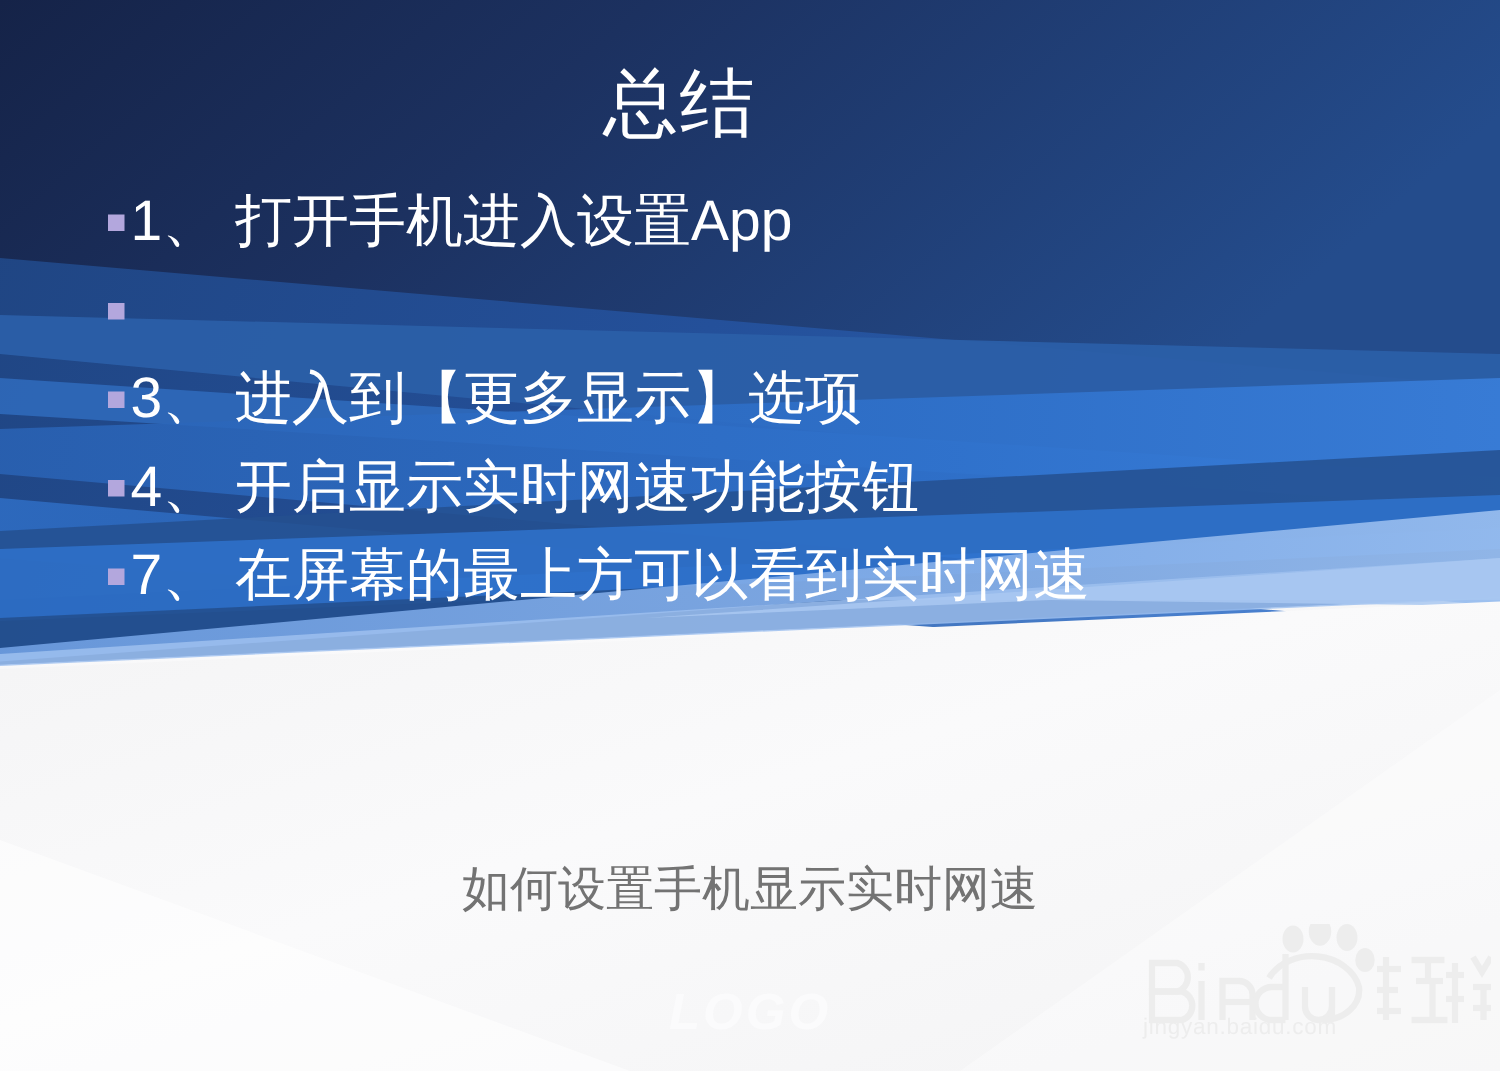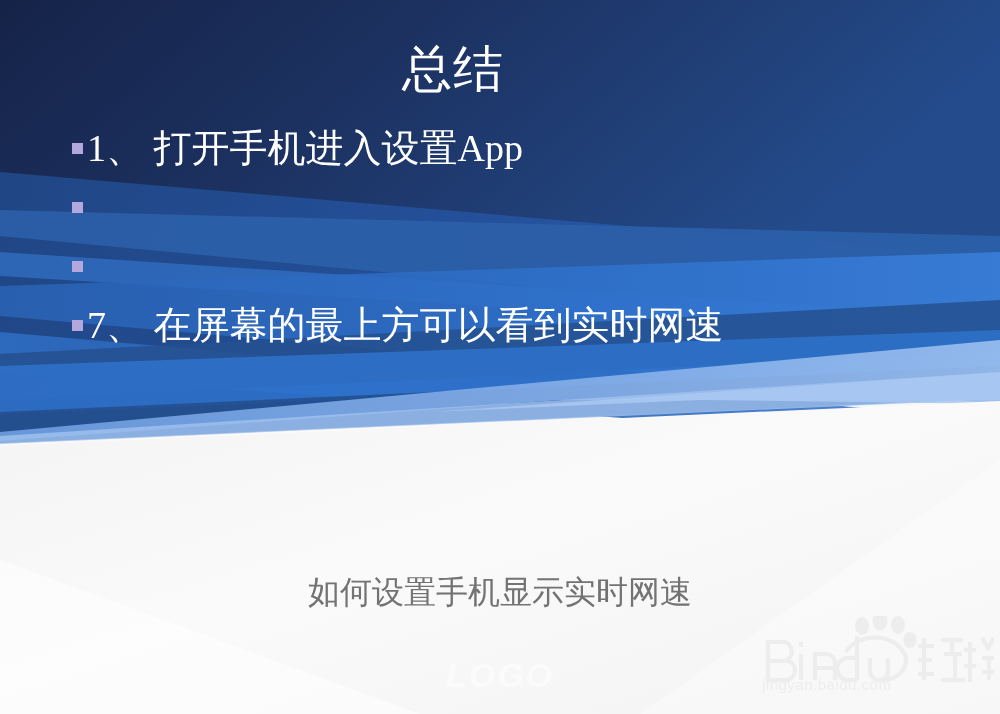--- a/index.html
+++ b/index.html
@@ -46,21 +46,20 @@
     line-height: 58px;
     letter-spacing: 1px;
     white-space: nowrap;
   }
 
   .bullets {
     position: absolute;
     left: 72px;
     top: 118px;
     width: 900px;
-    font-family: Liberation Serif, serif;
   }
   .bullet-row {
     position: relative;
     height: 59px;
     display: flex;
     align-items: center;
   }
   .bullet-mark {
     width: 11px;
     height: 11px;
@@ -213,22 +212,27 @@
         <span class="bullet-mark"></span>
         <span class="bullet-text">1、 打开手机进入设置App</span>
       </div>
 
       <div class="bullet-row">
         <span class="bullet-mark"></span>
       </div>
 
       <div class="bullet-row">
         <span class="bullet-mark"></span>
-      </div>
-
+        <span class="bullet-text">3、 进入到【更多显示】选项</span>
+      </div>
+
+      <div class="bullet-row">
+        <span class="bullet-mark"></span>
+        <span class="bullet-text">4、 开启显示实时网速功能按钮</span>
+      </div>
 
       <div class="bullet-row">
         <span class="bullet-mark"></span>
         <span class="bullet-text">7、 在屏幕的最上方可以看到实时网速</span>
       </div>
 
     </div>
 
     <div class="subtitle">如何设置手机显示实时网速</div>
 

